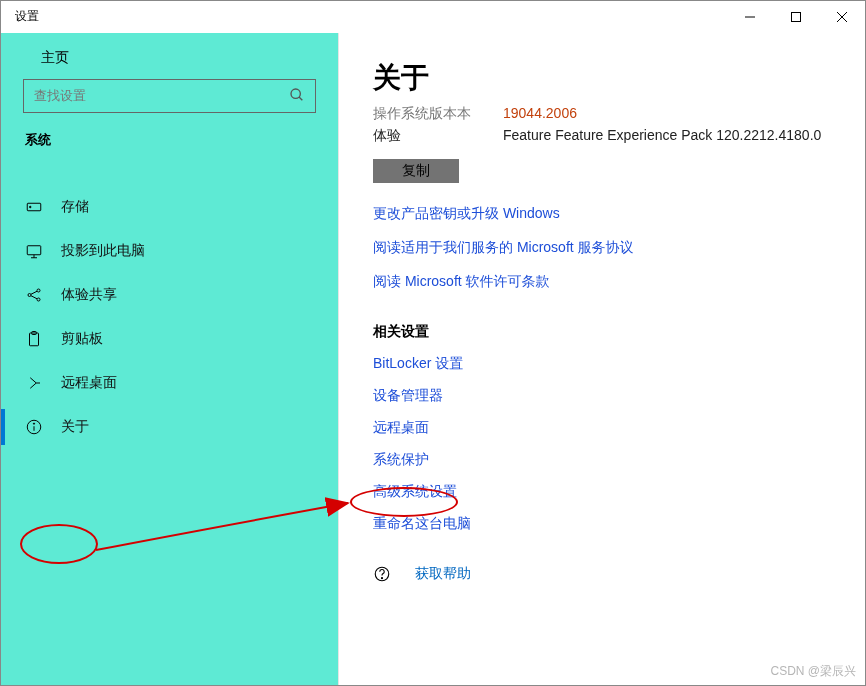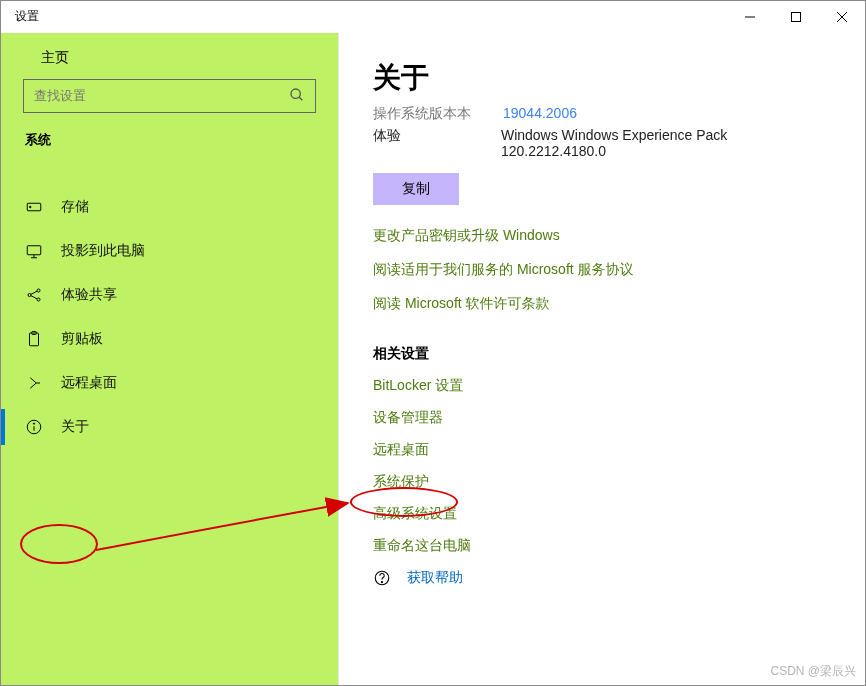--- a/index.html
+++ b/index.html
@@ -39,21 +39,21 @@
   }
   .tc-btn svg { width: 10px; height: 10px; }
   .body {
     flex: 1 1 auto;
     display: flex;
     min-height: 0;
   }
   .sidebar {
     width: 338px;
     flex: 0 0 338px;
-    background: #bef264;
+    background: #5eead4;
     display: flex;
     flex-direction: column;
     border-right: 1px solid #e5e5e5;
     position: relative;
   }
   .home-row {
     display: flex;
     align-items: center;
     gap: 16px;
     padding: 16px 24px 12px 24px;
@@ -119,50 +119,50 @@
     margin: 0 0 8px 0;
   }
   .kv {
     display: flex;
     font-size: 14px;
     color: #222;
     margin: 4px 0;
   }
   .kv .k { width: 130px; }
   .kv .v { color: #222; }
-  .kv .v.trunc { color: #3b82f6; }
+  .kv .v.trunc { color: #c2410c; }
   .copy-btn {
     margin-top: 10px;
-    width: 86px; height: 32px;
-    background: #c4b5fd;
+    width: 86px; height: 24px;
+    background: #737373;
     border: none;
     font-size: 14px;
     display: inline-flex; align-items: center; justify-content: center;
   }
   .linklist { margin-top: 22px; }
   .linklist a,
   .related a {
     display: block;
-    color: #4d7c0f;
+    color: #1d4ed8;
     font-size: 14px;
     margin: 16px 0;
     text-decoration: none;
   }
   .subhead {
     font-size: 14px;
     font-weight: 700;
     margin-top: 32px;
     margin-bottom: 0;
   }
   .related a { margin: 14px 0; }
   .help-row {
     display: flex;
     align-items: flex-start;
-    gap: 16px;
-    margin-top: 14px;
+    gap: 24px;
+    margin-top: 32px;
     color: #0067c0;
     font-size: 14px;
   }
   .help-row .hicon { width: 18px; height: 18px; color:#000; }
   .annot-ellipse {
     position: absolute;
     border: 2px solid #d40000;
     border-radius: 50%;
     pointer-events: none;
   }
@@ -308,21 +308,21 @@
 
       <h1 class="page-title">关于</h1>
 
       <div class="kv">
         <span class="k trunc" style="color:#777">操作系统版本本</span>
         <span class="v trunc">19044.2006</span>
       </div>
 
       <div class="kv">
         <span class="k">体验</span>
-        <span class="v">Windows Windows Experience Pack 120.2212.4180.0</span>
+        <span class="v">Feature Feature Experience Pack 120.2212.4180.0</span>
       </div>
 
       <button class="copy-btn">复制</button>
 
       <div class="linklist">
         <a>更改产品密钥或升级 Windows</a>
         <a>阅读适用于我们服务的 Microsoft 服务协议</a>
         <a>阅读 Microsoft 软件许可条款</a>
       </div>
 

